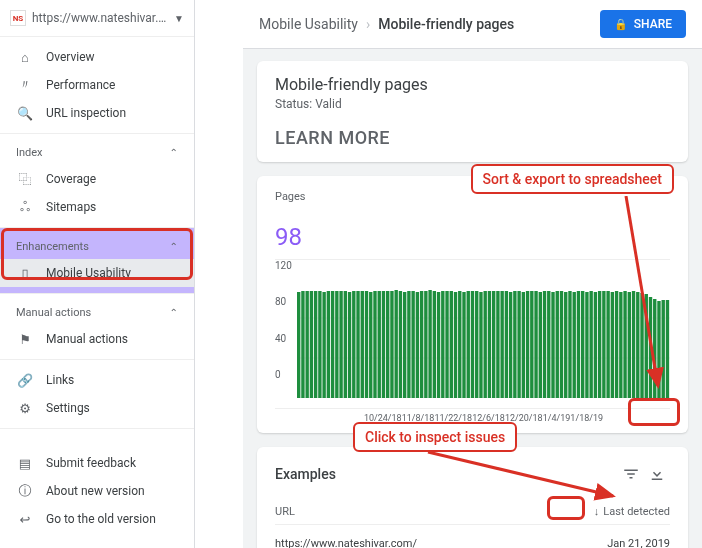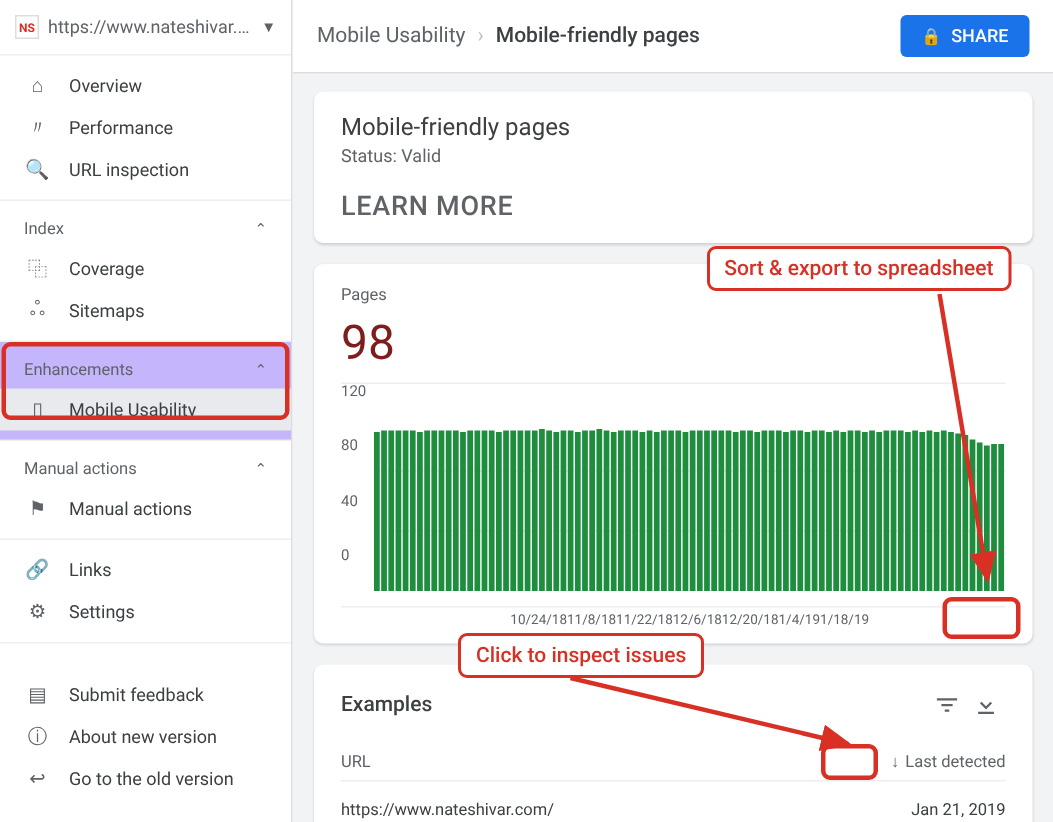--- a/index.html
+++ b/index.html
@@ -1,17 +1,17 @@
 <!DOCTYPE html>
 <html><head>
 <meta charset="utf-8">
 <style>
 * { box-sizing: border-box; margin: 0; padding: 0; }
 body { font-family: Roboto, Arial, sans-serif; font-size: 13px; color: #3c4043; background: #fff; width: 702px; height: 548px; overflow: hidden; position: relative; }
-.app { display: flex; width: 100%; height: 100%; }
+.app { display: flex; width: 100%; height: 100%; gap: 48px; }
 .sidebar { width: 195px; background: #fff; border-right: 1px solid #dadce0; overflow-y: auto; flex-shrink: 0; }
 .sb-top { display: flex; align-items: center; padding: 10px 10px; border-bottom: 1px solid #eee; }
 .sb-logo { width: 16px; height: 16px; background: #fff; border: 1px solid #ddd; display: flex; align-items: center; justify-content: center; font-size: 8px; font-weight: bold; color: #d93025; margin-right: 6px; }
 .sb-site { flex: 1; font-size: 12px; color: #5f6368; overflow: hidden; text-overflow: ellipsis; white-space: nowrap; }
 .sb-chev { color: #5f6368; font-size: 10px; margin-left: 4px; }
 .sb-section { padding: 6px 0; border-bottom: 1px solid #eee; }
 .sb-header { display: flex; align-items: center; justify-content: space-between; padding: 6px 16px; font-size: 11px; color: #5f6368; cursor: pointer; }
 .sb-item { display: flex; align-items: center; padding: 7px 16px; font-size: 12px; color: #3c4043; cursor: pointer; }
 .sb-item.active { background: #e8eaed; }
 .sb-icon { width: 18px; height: 14px; margin-right: 12px; color: #5f6368; display: inline-flex; align-items: center; justify-content: center; font-size: 13px; }
@@ -25,21 +25,21 @@
 .share-btn { margin-left: auto; background: #1a73e8; color: #fff; padding: 7px 14px; border-radius: 4px; font-size: 12px; font-weight: 500; display: flex; align-items: center; cursor: pointer; }
 .share-btn .ic { margin-right: 6px; font-size: 11px; }
 .content { padding: 12px 14px; }
 .card { background: #fff; border-radius: 6px; box-shadow: 0 1px 2px rgba(0,0,0,0.15); margin-bottom: 14px; }
 .card-head { padding: 14px 18px 6px; }
 .card-title { font-size: 16px; color: #3c4043; font-weight: 400; }
 .card-status { font-size: 12px; color: #5f6368; margin-top: 3px; }
 .learn-more { padding: 10px 18px 14px; font-size: 18px; font-weight: 500; color: #5f6368; letter-spacing: 0.5px; }
 .chart-card { padding: 14px 18px 10px; }
 .chart-label { font-size: 11px; color: #5f6368; }
-.chart-value { font-size: 32px; color: #7f1d1d; font-weight: 400; margin: 6px 0 8px; }
+.chart-value { font-size: 24px; color: #8b5cf6; font-weight: 400; margin: 20px 0 8px; }
 .chart-area { border-top: 1px solid #eee; border-bottom: 1px solid #eee; padding: 18px 0; margin-bottom: 4px; position: relative; height: 150px; }
 .chart-yaxis { position: absolute; left: 0; top: 0; height: 120px; font-size: 10px; color: #5f6368; display: flex; flex-direction: column; justify-content: space-between; }
 .chart-svg { margin-left: 22px; width: calc(100% - 22px); height: 120px; display: block; }
 .chart-xaxis { display: flex; justify-content: center; margin-left: 22px; font-size: 9px; color: #5f6368; margin-top: 4px; }
 .examples { padding: 14px 18px; }
 .ex-head { display: flex; align-items: center; margin-bottom: 12px; }
 .ex-title { font-size: 14px; font-weight: 500; flex: 1; }
 .ex-btn { width: 26px; height: 26px; display: inline-flex; align-items: center; justify-content: center; color: #5f6368; cursor: pointer; font-size: 13px; }
 .ex-thead { display: flex; font-size: 11px; color: #5f6368; padding: 6px 0; border-bottom: 1px solid #eee; }
 .col-url { flex: 1; }

